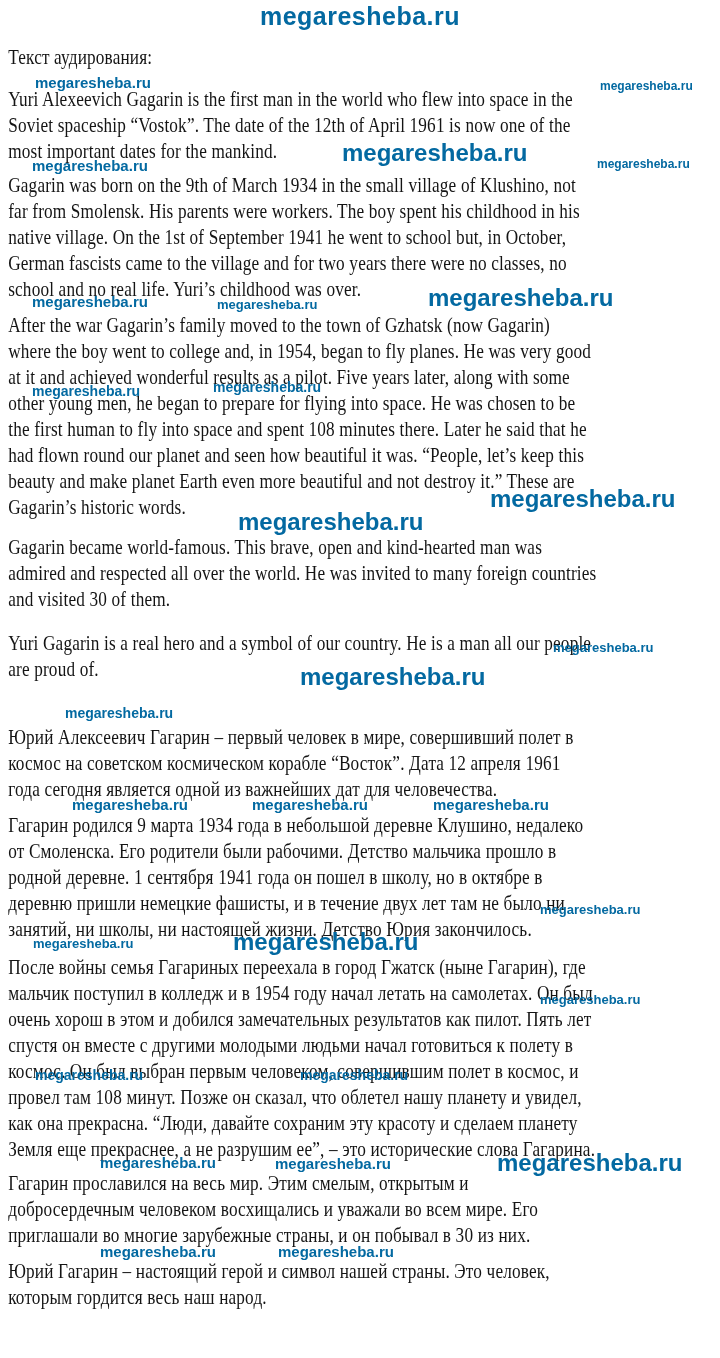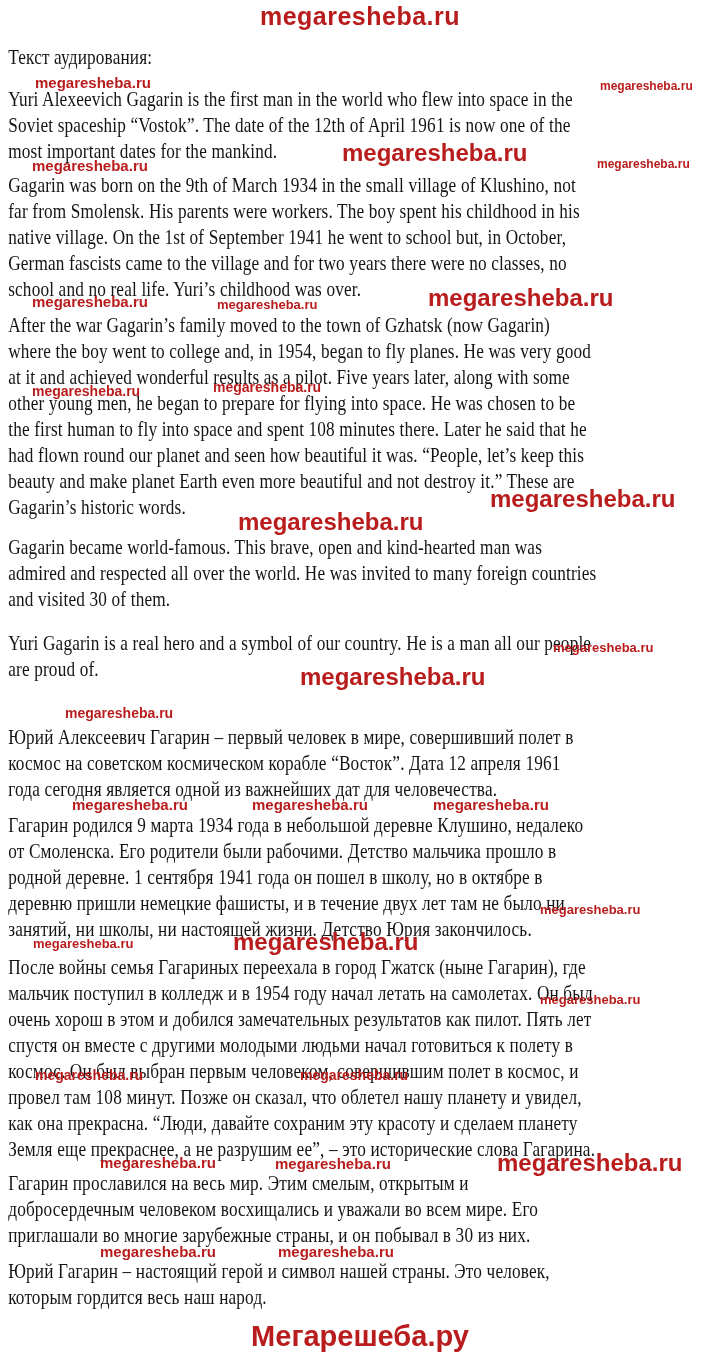--- a/index.html
+++ b/index.html
@@ -24,21 +24,21 @@
     line-height:26px;
     white-space:nowrap;
     letter-spacing:0.2px;
   }
   .para{margin:0;}
   .label-line{margin-top:44px;}
   
   .wm-layer{
     position:absolute;left:0;top:0;width:720px;height:1358px;
     font-family:"Liberation Sans", sans-serif;
-    font-weight:bold;color:#b91c1c;
+    font-weight:bold;color:#0369a1;
     pointer-events:none;
   }
   .wm{position:absolute;white-space:nowrap;line-height:1;}
   .wm-header{
     position:absolute;left:0;top:2px;width:720px;
     text-align:center;font-size:25px;letter-spacing:0.5px;
   }
   .wm-footer{
     position:absolute;left:0;top:1320px;width:720px;
     text-align:center;font-size:29px;
@@ -156,16 +156,15 @@
     <span class="wm" style="left:35px;top:1068px;font-size:14px">megaresheba.ru</span>
     <span class="wm" style="left:300px;top:1068px;font-size:14px">megaresheba.ru</span>
 
     <span class="wm" style="left:100px;top:1155px;font-size:15px">megaresheba.ru</span>
     <span class="wm" style="left:275px;top:1156px;font-size:15px">megaresheba.ru</span>
     <span class="wm" style="left:497px;top:1151px;font-size:24px">megaresheba.ru</span>
 
     <span class="wm" style="left:100px;top:1244px;font-size:15px">megaresheba.ru</span>
     <span class="wm" style="left:278px;top:1244px;font-size:15px">megaresheba.ru</span>
 
-    <div class="wm-footer">Мегарешеба.ру</div>
   </div>
 
 </div>
 
 </body></html>

